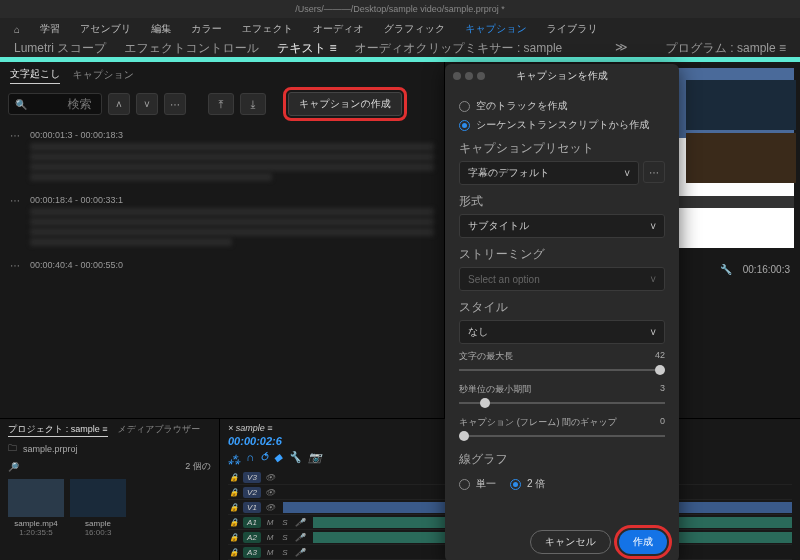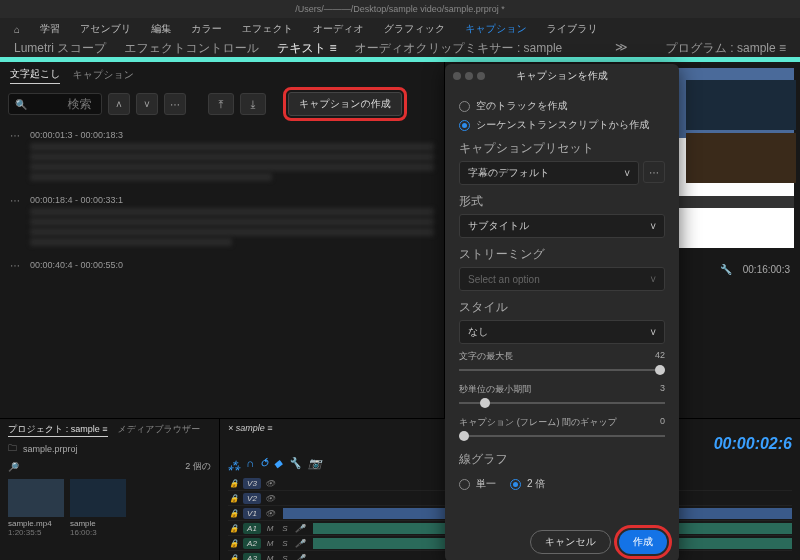--- a/index.html
+++ b/index.html
@@ -26,32 +26,32 @@
 .tseg .dots { color:#888; }
 .tseg .body { flex:1; }
 .tseg .tc { color:#999; font-size:9px; margin-bottom:3px; }
 .tseg .blur { background:#2a2a2a; height:8px; margin:2px 0; border-radius:2px; filter:blur(2px); }
 .rightpanel { flex:1; background:#181818; position:relative; }
 .preview { margin:6px; height:180px; background:#fff; position:relative; }
 .preview .pvtop { height:70px; background:#4a6a9a; }
 .preview .pvbar { position:absolute; bottom:40px; left:0; right:0; height:12px; background:#333; }
 .pvcontrols { height:30px; display:flex; align-items:center; justify-content:flex-end; padding:0 10px; gap:10px; font-size:10px; color:#aaa; }
 .bottom { height:142px; display:flex; border-top:1px solid #000; }
-.project { width:220px; background:#181818; border-right:1px solid #000; padding:4px 8px; }
+.project { width:220px; background:#181818; border-right:1px solid #000; padding:4px 8px;text-align:center; }
 .project .ptabs { display:flex; gap:10px; font-size:9px; color:#888; margin-bottom:4px; }
 .project .ptabs .seltab { color:#ddd; border-bottom:1px solid #ccc; }
 .project .row { display:flex; align-items:center; gap:6px; font-size:9px; color:#aaa; margin:3px 0; }
 .thumbs { display:flex; gap:6px; margin-top:6px; }
 .thumb { width:56px; }
 .thumb .img { width:56px; height:38px; background:#333; margin-bottom:2px; }
 .thumb .t1 { font-size:8px; color:#aaa; }
 .thumb .t2 { font-size:8px; color:#777; }
 .timeline { flex:1; background:#181818; padding:4px 8px; overflow:hidden;font-style:italic; }
 .timeline .tlhead { display:flex; align-items:center; gap:8px; font-size:9px; margin-bottom:2px; }
-.timeline .tc2 { color:#3aa0ff; font-size:16px; font-weight:bold;text-align:right; }
+.timeline .tc2 { color:#3aa0ff; font-size:11px; font-weight:bold; }
 .tltools { display:flex; gap:6px; margin:4px 0; }
 .tltools span { color:#3aa0ff; font-size:11px; cursor:pointer; }
 .tracks { font-size:8px; }
 .trk { display:flex; align-items:center; height:15px; gap:3px; border-bottom:1px solid #222; }
 .trk .lbl { width:18px; text-align:center; color:#ccc; background:#2a3a5a; border-radius:2px; font-size:8px; padding:1px 0; }
 .trk .lbl.a { background:#1a4a3a; }
 .trk .ico { width:12px; color:#888; text-align:center; }
 .trk .clip { flex:1; height:11px; margin-left:4px; }
 .trk .clip.v { background:#3a5a8a; }
 .trk .clip.a { background:#2a6a5a; }

